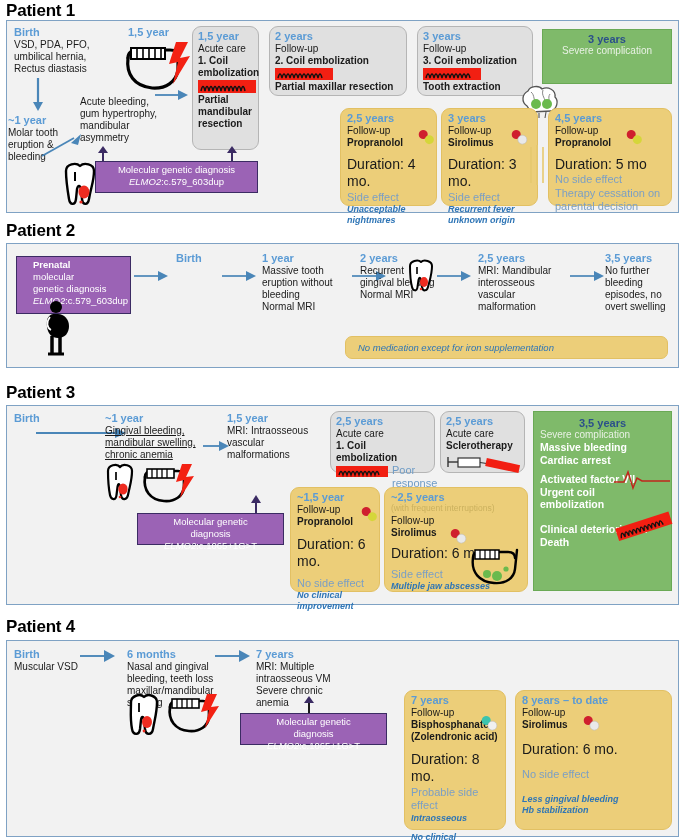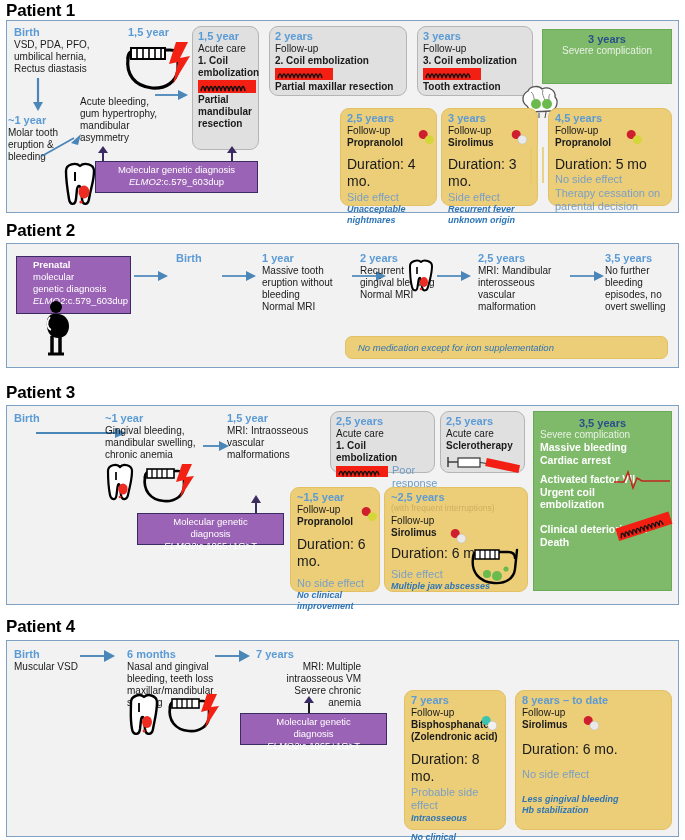--- a/index.html
+++ b/index.html
@@ -383,21 +383,21 @@
   <div class="abs" style="left:14px; top:412px; width:85px;">
     <div class="year">Birth</div>
   </div>
   <svg class="arrow-svg" style="left:36px; top:427px;" width="92" height="12">
     <line x1="0" y1="6" x2="80" y2="6" stroke="#4a86b8" stroke-width="1.8"></line>
     <polygon points="79,1 90,6 79,11" fill="#4a86b8"></polygon>
   </svg>
 
   <div class="abs" style="left:105px; top:412px; width:118px;">
     <div class="year">~1 year</div>
-    <div class="body-txt" style="white-space:pre-line;">Gingival bleeding,
+    <div class="body-txt" style="white-space:pre-line;text-decoration:underline;">Gingival bleeding,
 mandibular swelling,
 chronic anemia</div>
   </div>
   <svg class="arrow-svg" style="left:203px; top:440px;" width="28" height="12">
     <line x1="0" y1="6" x2="17" y2="6" stroke="#4a86b8" stroke-width="1.8"></line>
     <polygon points="16,1 26,6 16,11" fill="#4a86b8"></polygon>
   </svg>
   <div class="abs" style="left:227px; top:412px; width:105px;">
     <div class="year">1,5 year</div>
     <div class="body-txt" style="white-space:pre-line;">MRI: Intraosseous
@@ -543,21 +543,21 @@
 maxillar/mandibular
 swelling</div>
   </div>
   <svg class="arrow-svg" style="left:215px; top:650px;" width="36" height="12">
     <line x1="0" y1="6" x2="25" y2="6" stroke="#4a86b8" stroke-width="1.9"></line>
     <polygon points="24,0 35,6 24,12" fill="#4a86b8"></polygon>
   </svg>
 
   <div class="abs" style="left:256px; top:648px; width:105px;">
     <div class="year">7 years</div>
-    <div class="body-txt" style="white-space:pre-line;text-align:right;">MRI: Multiple
+    <div class="body-txt" style="white-space:pre-line;">MRI: Multiple
 intraosseous VM
 Severe chronic
 anemia</div>
   </div>
 
   <svg class="abs" style="left:125px; top:692px;" width="38" height="44">
     <path d="M6 10 C6 4, 15 1, 19 5 C23 1, 32 4, 32 10 C32 20, 30 26, 28 37 C27 43, 21 44, 20 37 L19 28 C18.5 24, 16.5 24, 16 28 L15 37 C14 44, 8 43, 7 37 C5 26, 6 20, 6 10 Z" fill="#ffffff" stroke="#000000" stroke-width="2.4" stroke-linejoin="round"></path>
     <line x1="14" y1="11" x2="14" y2="20" stroke="#000" stroke-width="1.8"></line>
     <ellipse cx="22" cy="30" rx="5" ry="6" fill="#ee2b20"></ellipse>
     <circle cx="19" cy="39" r="1.4" fill="#ee2b20"></circle>

